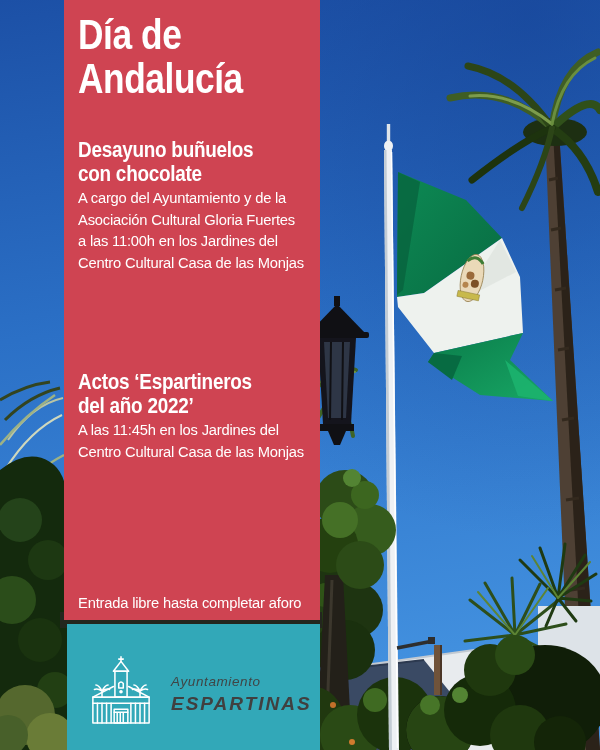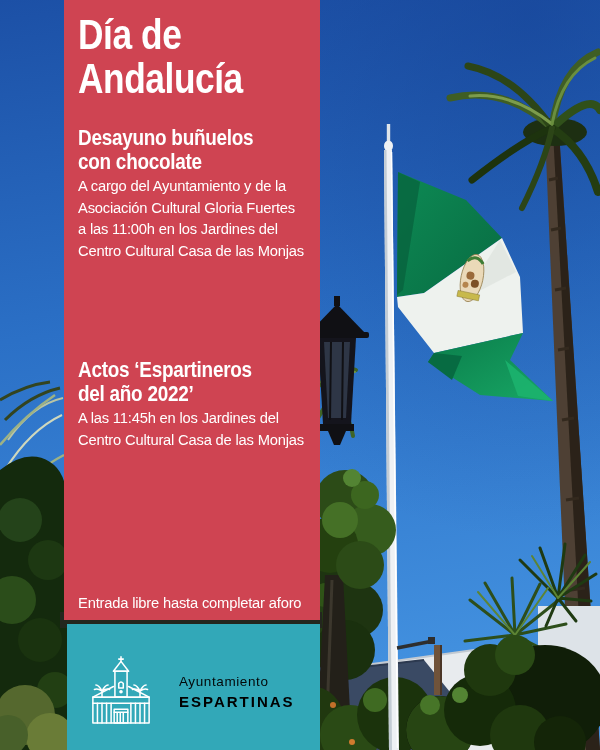--- a/index.html
+++ b/index.html
@@ -1,28 +1,28 @@
 <!DOCTYPE html>
 <html><head>
 <meta charset="utf-8">
 <style>
   html,body{margin:0;padding:0;background:#222;}
   .stage{position:relative;width:600px;height:750px;overflow:hidden;font-family:"Liberation Sans",sans-serif;background:#2a6fc7;}
   .photo{position:absolute;inset:0;z-index:0;}
   .red-panel{position:absolute;left:64px;top:0;width:256px;height:620px;background:#cf4452;z-index:2;}
   .teal-box{position:absolute;left:67px;top:624px;width:253px;height:126px;background:#32a8b8;z-index:2;}
   .poster-title{position:absolute;left:14px;top:13px;margin:0;color:#fff;font-size:42px;line-height:44px;font-weight:bold;white-space:pre;transform:scaleX(.84);transform-origin:left top;letter-spacing:-.5px;}
-  .event{position:absolute;left:14px;width:248px;}
+  .event{position:absolute;left:14px;width:248px;margin-top:12px;}
   .event h2{margin:0;color:#fff;font-size:22px;line-height:23.5px;font-weight:bold;white-space:pre;transform:scaleX(.86);transform-origin:left top;letter-spacing:-.3px;}
   .event p,.footer-note{margin:2px 0 0;color:#fff;font-size:15.5px;line-height:21.5px;font-weight:normal;white-space:pre;transform:scaleX(.95);transform-origin:left top;letter-spacing:-.2px;}
   .e1{top:126px}.e2{top:251px}.e3{top:358px}.e4{top:477px}
   .footer-note{position:absolute;left:14px;top:590px;}
-  .brand{position:absolute;left:112px;top:50px;color:#000000;}
+  .brand{position:absolute;left:104px;top:50px;color:#404040;font-style:italic;}
   .brand .small{display:block;font-size:13.5px;letter-spacing:.6px;opacity:.95;}
-  .brand .big{display:block;font-size:15px;font-weight:bold;letter-spacing:2px;margin-top:4px;}
+  .brand .big{display:block;font-size:19px;font-weight:bold;letter-spacing:2px;margin-top:4px;}
   .logo-svg{position:absolute;left:18px;top:26px;}
 </style>
 </head>
 <body>
 
 <div class="stage">
 
   <div class="photo">
     <svg width="600" height="750" viewBox="0 0 600 750">
       <defs>

